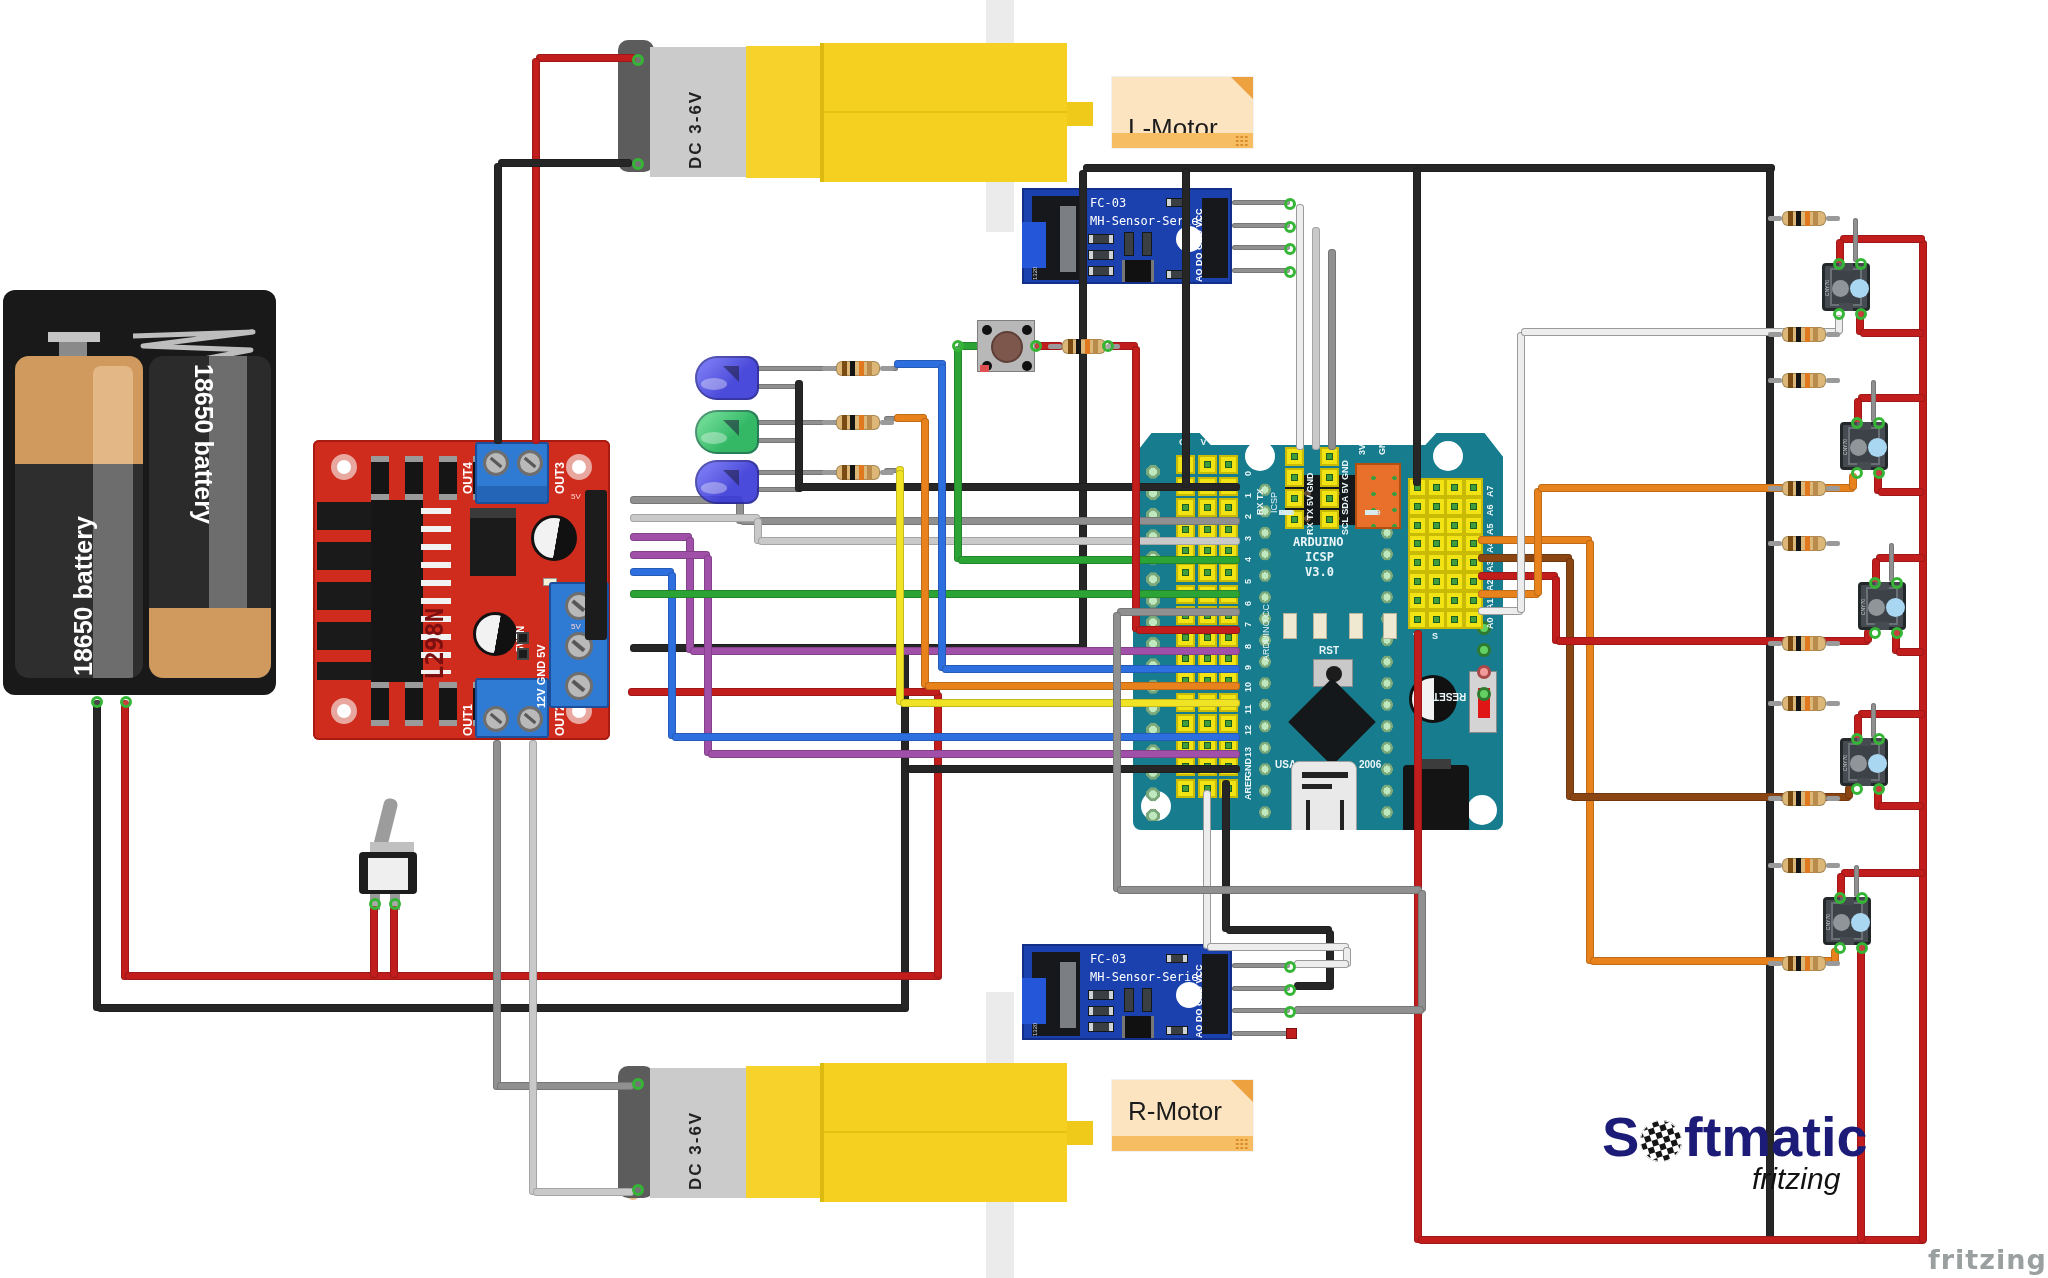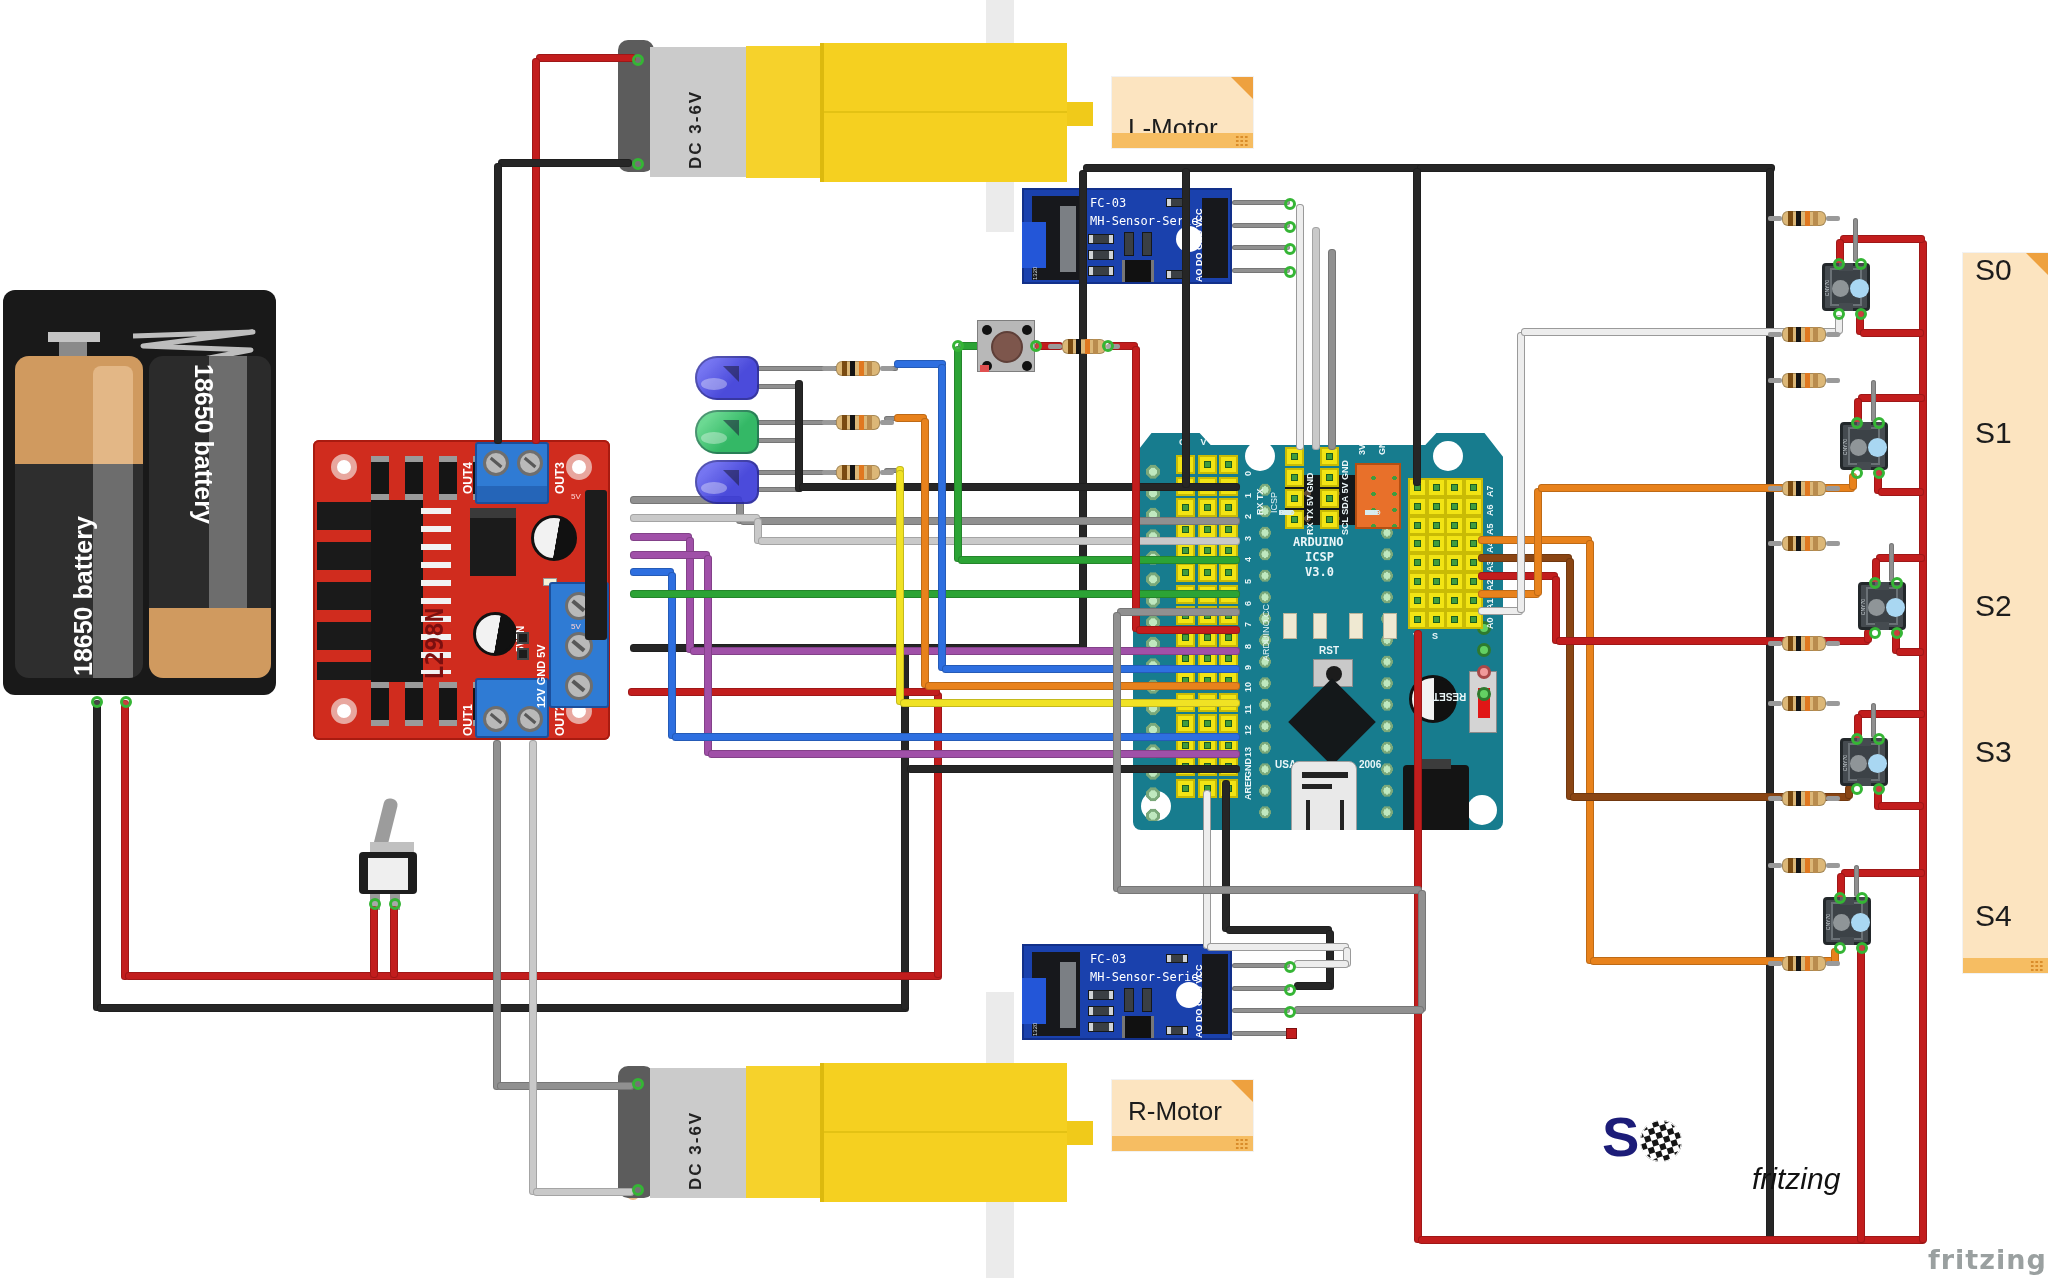--- a/index.html
+++ b/index.html
@@ -649,32 +649,20 @@
 
   <div class="note" style="left:1112px;top:77px;width:141px;height:71px;">
     <div class="fold"></div>
     <span class="txt" style="left:16px;top:16px;margin-top:20px;">L-Motor</span>
     <div class="strip"></div>
     <div class="dots"></div>
   </div>
   <div class="note" style="left:1112px;top:1080px;width:141px;height:71px;">
     <div class="fold"></div>
     <span class="txt" style="left:16px;top:16px;">R-Motor</span>
-    <div class="strip"></div>
-    <div class="dots"></div>
-  </div>
-  <div class="note" style="left:1963px;top:253px;width:85px;height:720px;">
-    <div class="fold"></div>
-    <div id="sensorLabels">
-        <span style="position: absolute; left: 12px; top: 0px; font-size: 30px; color: rgb(28, 28, 28);">S0</span>
-        <span style="position: absolute; left: 12px; top: 163px; font-size: 30px; color: rgb(28, 28, 28);">S1</span>
-        <span style="position: absolute; left: 12px; top: 336px; font-size: 30px; color: rgb(28, 28, 28);">S2</span>
-        <span style="position: absolute; left: 12px; top: 482px; font-size: 30px; color: rgb(28, 28, 28);">S3</span>
-        <span style="position: absolute; left: 12px; top: 646px; font-size: 30px; color: rgb(28, 28, 28);">S4</span>
-      </div>
     <div class="strip"></div>
     <div class="dots"></div>
   </div>
 
   <div id="wires" style="left:0;top:0;width:0;height:0;">
       <div class="w" style="position: absolute; left: 536px; top: 54px; width: 100px; height: 8px; background: rgb(194, 29, 29);"></div>
       <div class="w" style="position: absolute; left: 532px; top: 58px; width: 8px; height: 386px; background: rgb(194, 29, 29);"></div>
       <div class="w" style="position: absolute; left: 498px; top: 159px; width: 134px; height: 8px; background: rgb(38, 38, 38);"></div>
       <div class="w" style="position: absolute; left: 494px; top: 163px; width: 8px; height: 281px; background: rgb(38, 38, 38);"></div>
       <div class="w" style="position: absolute; left: 93px; top: 700px; width: 8px; height: 311px; background: rgb(38, 38, 38);"></div>
@@ -1052,16 +1040,17 @@
       <div class="ring" style="position: absolute; left: 952px; top: 340px;"></div>
       <div class="ring" style="position: absolute; left: 1030px; top: 340px;"></div>
       <div class="ring" style="position: absolute; left: 1102px; top: 340px;"></div>
       <div style="position: absolute; left: 1286px; top: 1028px; width: 11px; height: 11px; background: rgb(194, 29, 29); border: 1px solid rgb(124, 15, 15);"></div>
     </div>
 
   <div style="left:1602px;top:1104px;width:280px;height:90px;">
     <span style="left:0;top:0;font-size:56px;font-weight:bold;color:#1c1c78;">S</span>
     <span class="globe" style="left:38px;top:16px;width:42px;height:42px;border-radius:50%;
           background:repeating-conic-gradient(#151515 0 25%,#ffffff 0 50%);background-size:12px 12px;transform:rotate(-18deg);box-shadow:0 0 0 1px #fff inset;"></span>
+    <span style="left:82px;top:0;font-size:56px;font-weight:bold;color:#1c1c78;">ftmatic</span>
     <span style="left:150px;top:58px;font-size:30px;font-style:italic;color:#111;">fritzing</span>
   </div>
   <span style="left:1928px;top:1244px;font-size:27px;font-weight:bold;color:#9aa0a0;letter-spacing:1px;font-family:'DejaVu Sans',sans-serif;">fritzing</span>
 </div>
 
 </body></html>

